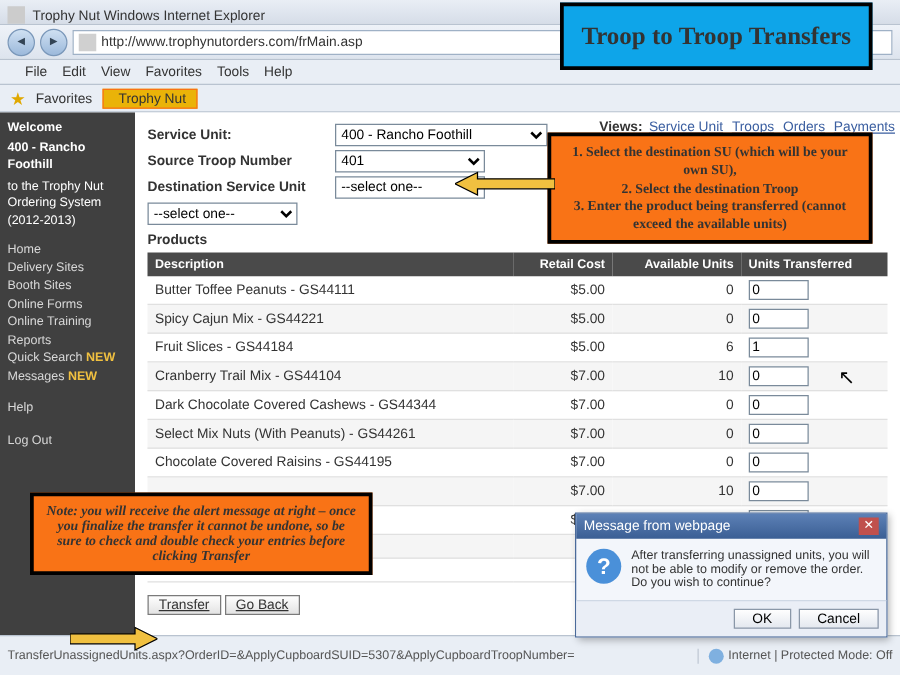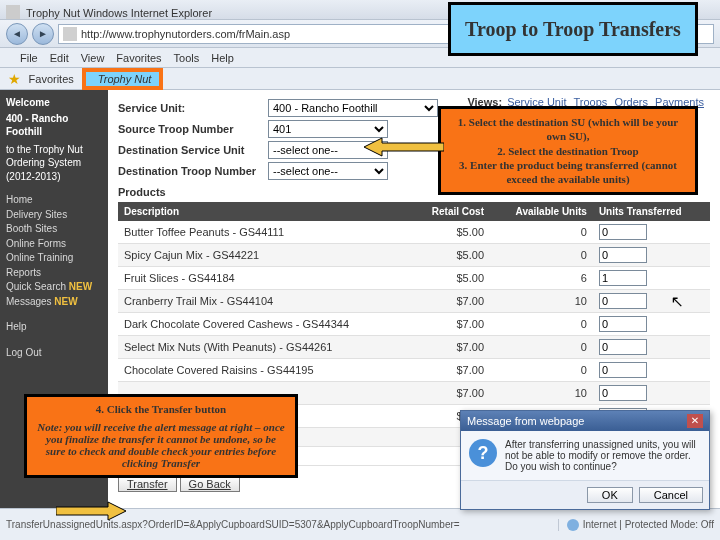--- a/index.html
+++ b/index.html
@@ -8,38 +8,38 @@
   
   .title-bar { height: 20px; background: linear-gradient(#e9eef5,#d6dde8); display:flex; align-items:flex-end; padding:0 6px; font-size:11px; color:#333; border-bottom:1px solid #b9c3d0; }
   .title-bar .favicon { width:14px; height:14px; background:#ccc; margin-right:6px; }
   .nav-bar { height:28px; background:linear-gradient(#eef2f8,#dde4ee); display:flex; align-items:center; padding:0 6px; gap:4px; border-bottom:1px solid #b9c3d0;}
   .nav-btn { width:22px; height:22px; border-radius:11px; background:linear-gradient(#cfe0f2,#9cb9db); border:1px solid #7a97b9; display:flex; align-items:center; justify-content:center; color:#345; font-size:10px; }
   .addr { flex:1; height:20px; background:#fff; border:1px solid #9fb1c6; display:flex; align-items:center; padding:0 4px; gap:4px; font-size:11px; color:#333;}
   .addr .mini-icon { width:14px;height:14px;background:#d0d0d0;}
   .menu-bar { height:20px; background:#e9eef5; display:flex; align-items:center; gap:12px; padding:0 20px; font-size:11px; color:#333; border-bottom:1px solid #b9c3d0;}
   .fav-bar { height:22px; background:#e9eef5; display:flex; align-items:center; gap:8px; padding:0 8px; font-size:11px; border-bottom:1px solid #b9c3d0;}
   .fav-bar .star{ color:#e0a800; font-size:14px;}
-  .fav-bar .tab{ background:#7dd3fc; border:4px solid #f97316; padding:1px 8px;font-style:italic; }
+  .fav-bar .tab{ background:#eab308; border:1px solid #f97316; padding:1px 8px; }
 
   
   .content { display:flex; height: calc(540px - 20px - 28px - 20px - 22px - 18px); }
   .sidebar { width:108px; background:#404040; color:#fff; padding:6px; font-size:10px; line-height:1.35; }
   .sidebar .welcome { font-weight:bold; margin-bottom:2px;}
   .sidebar .su-name { font-weight:bold; margin-bottom:4px;}
   .sidebar .system-name { font-size:10px; margin-bottom:10px;}
   .sidebar a { color:#d8d8d8; text-decoration:none; display:block; margin:1px 0;}
   .sidebar a .new{ color:#f0c040; font-weight:bold; }
   .sidebar .gap { height:10px;}
 
   .main { flex:1; background:#fff; position:relative; padding:6px 10px 0 10px; font-size:11px; }
   .row { display:flex; align-items:center; margin:3px 0; }
   .row .lbl { width:150px; color:#333; font-weight:bold;}
   .row select, .row input { font-size:11px; border:1px solid #7a8a9a; background:#fff; height:18px;}
   .row select { width:120px; }
-  .views { position:absolute; right:14px; top:6px; font-weight:bold; color:#333;}
+  .views { position:absolute; right:2px; top:6px; font-weight:bold; color:#333;}
   .views a{ color:#3a5ea0; text-decoration:underline; margin:0 2px; font-weight:normal;}
 
   .products-hdr { margin-top:6px; font-weight:bold; color:#333;}
   table.prod { width:100%; border-collapse:collapse; margin-top:4px; font-size:11px;}
   table.prod thead th{ background:#4a4a4a; color:#fff; font-weight:bold; text-align:left; padding:4px 6px; font-size:10px;}
   table.prod thead th.num{ text-align:right;}
   table.prod tbody td{ padding:3px 6px; border-bottom:1px solid #e0e0e0;}
   table.prod tbody tr:nth-child(even){ background:#f5f5f5;}
   td.num{ text-align:right;}
   td input.unit{ width:48px; height:16px; font-size:11px; border:1px solid #7a8a9a; text-align:left; padding:0 2px;}
@@ -47,21 +47,21 @@
   .action-row{ margin-top:10px;}
   .act-btn{ font-size:11px; border:1px solid #7a7a7a; background:linear-gradient(#fefefe,#e3e3e3); padding:1px 8px; cursor:pointer; text-decoration:underline; color:#333;}
 
   
   .status-bar{ position:absolute; left:0; right:0; bottom:0; height:32px; background:#e9eef5; border-top:1px solid #b9c3d0; display:flex; align-items:center; font-size:10px; color:#555; padding:0 6px; gap:10px;}
   .status-bar .seg{ border-left:1px solid #c0c8d4; padding-left:8px; display:flex; align-items:center; gap:4px;}
   .status-bar .globe{ width:12px;height:12px;background:#7fb0e0;border-radius:50%;}
 
   
   .overlay{ position:absolute; background:#f97316; border:3px solid #000; padding:6px 10px; font-family:"Times New Roman",serif; font-size:13px; }
-  .overlay.title-box{ top:2px; right:22px; width:250px; height:54px; display:flex; align-items:center; justify-content:center; text-align:center; font-weight:bold; font-size:20px; background:#7dd3fc;}
+  .overlay.title-box{ top:2px; right:22px; width:250px; height:54px; display:flex; align-items:center; justify-content:center; text-align:center; font-weight:bold; font-size:20px; background:#0ea5e9;}
   .overlay.steps{ top:106px; right:22px; width:260px; text-align:center; font-weight:bold; font-size:11px; line-height:1.3; padding:6px;}
   .overlay.note-box{ top:394px; left:24px; width:274px; font-weight:bold; text-align:center; font-size:11px; padding:6px 8px;}
   .overlay.note-box .note{ font-style:italic;}
 
   .arrow{ position:absolute; }
   .arrow.a1{ top:136px; left:364px; width:80px; height:22px;}
   .arrow.a2{ top:500px; left:56px; width:70px; height:22px;}
   .arrow svg{ width:100%; height:100%;}
 
   
@@ -138,21 +138,20 @@
     </div>
     <div class="row">
       <span class="lbl">Source Troop Number</span>
       <select><option>401</option></select>
     </div>
     <div class="row">
       <span class="lbl">Destination Service Unit</span>
       <select><option>--select one--</option></select>
     </div>
     <div class="row">
-      <span class="lbl">Destination Troop Number</span>
       <select><option>--select one--</option></select>
     </div>
 
     <div class="products-hdr">Products</div>
 
     <table class="prod">
       <thead>
         <tr>
           <th>Description</th>
           <th class="num">Retail Cost</th>
@@ -247,21 +246,20 @@
 
 <div class="overlay title-box">
   <span>Troop to Troop Transfers</span>
 </div>
 <div class="overlay steps">
   <span style="white-space:pre-line;">1. Select the destination SU (which will be your own SU),
 2. Select the destination Troop
 3. Enter the product being transferred (cannot exceed the available units)</span>
 </div>
 <div class="overlay note-box">
-  <div style="margin-bottom:6px;">4. Click the Transfer button</div>
   <div class="note">Note: you will receive the alert message at right – once you finalize the transfer it cannot be undone, so be sure to check and double check your entries before clicking Transfer</div>
 </div>
 
 <div class="arrow a1">
   <svg viewBox="0 0 80 22">
       <polygon points="0,11 18,2 18,7 80,7 80,15 18,15 18,20" fill="#f0c040" stroke="#000" stroke-width="1"></polygon>
     </svg>
 </div>
 <div class="arrow a2">
   <svg viewBox="0 0 70 22">

